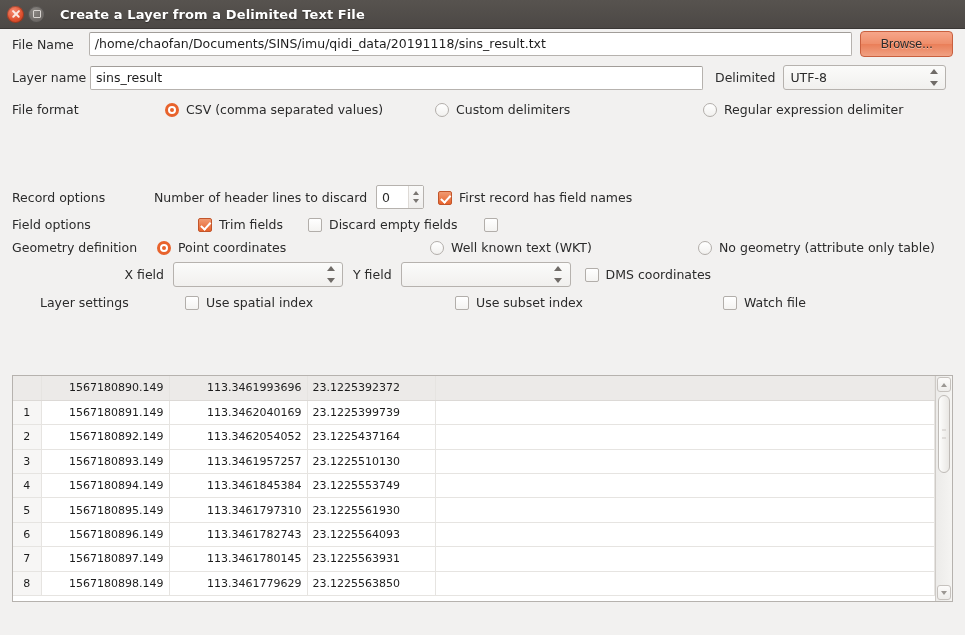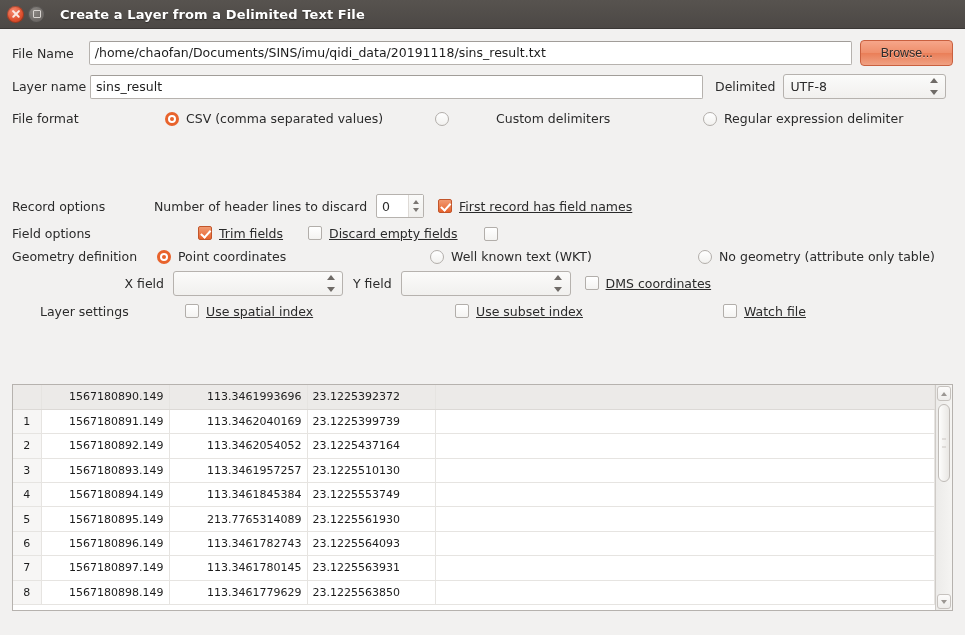--- a/index.html
+++ b/index.html
@@ -212,24 +212,23 @@
     position: absolute;
     left: 2px; top: 2px;
     width: 4px; height: 4px;
     border-radius: 50%;
     background: #e8632c;
   }
 
   
   .check {
     display: inline-flex;
-    align-items: flex-start;
+    align-items: flex-end;
     cursor: pointer;
     white-space: nowrap;
-    text-decoration: underline;
   }
   .check .box {
     width: 14px; height: 14px;
     box-sizing: border-box;
     flex: none;
     margin-right: 7px;
     border: 1px solid #b2aeaa;
     border-radius: 2px;
     background: linear-gradient(to bottom, #ffffff, #f4f3f1);
     position: relative;
@@ -364,21 +363,21 @@
 <body>
 
 <div class="titlebar">
   <div class="win-btn win-close"></div>
   <div class="win-btn win-max"></div>
   <div class="title-text">Create a Layer from a Delimited Text File</div>
 </div>
 
 <div class="dialog">
 
-  <div class="row" style="margin-top:11px;">
+  <div class="row" style="margin-top:2px;">
     <div class="lbl" style="width:78px;">File Name</div>
     <div class="tinput" style="width:775px;" placeholder="">/home/chaofan/Documents/SINS/imu/qidi_data/20191118/sins_result.txt</div>
     <button class="btn-orange" style="margin-left:8px;width:94px;padding:0;">Browse...</button>
   </div>
 
   <div class="row" style="margin-top:8px;">
     <div class="lbl" style="width:78px;">Layer name</div>
     <div class="tinput" style="width:613px;" placeholder="">sins_result</div>
     <div class="lbl" style="margin-left:12px;">Delimited</div>
     <div class="combo" style="width:163px;margin-left:8px;">
@@ -389,21 +388,21 @@
       </span>
     </div>
   </div>
 
   <div class="row" style="margin-top:12px;">
     <div class="lbl" style="width:78px;">File format</div>
     <div class="radio on" style="width:270px;margin-left:75px;">
       <span class="dot"></span>
       <span>CSV (comma separated values)</span>
     </div>
-    <div class="radio" style="width:268px;gap:40px;">
+    <div class="radio" style="width:268px;">
       <span class="dot"></span>
       <span>Custom delimiters</span>
     </div>
     <div class="radio">
       <span class="dot"></span>
       <span>Regular expression delimiter</span>
     </div>
   </div>
 
   <div class="row" style="margin-top:68px;">
@@ -527,21 +526,21 @@
           <tr>
             <td class="idx">4</td>
             <td class="c1">1567180894.149</td>
             <td class="c2">113.3461845384</td>
             <td class="c3">23.1225553749</td>
             <td class="fill"></td>
           </tr>
           <tr>
             <td class="idx">5</td>
             <td class="c1">1567180895.149</td>
-            <td class="c2">213.7765314089</td>
+            <td class="c2">113.3461797310</td>
             <td class="c3">23.1225561930</td>
             <td class="fill"></td>
           </tr>
           <tr>
             <td class="idx">6</td>
             <td class="c1">1567180896.149</td>
             <td class="c2">113.3461782743</td>
             <td class="c3">23.1225564093</td>
             <td class="fill"></td>
           </tr>

